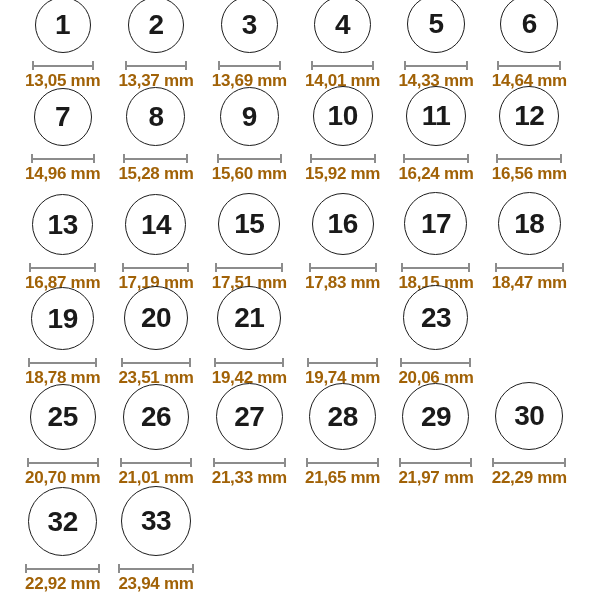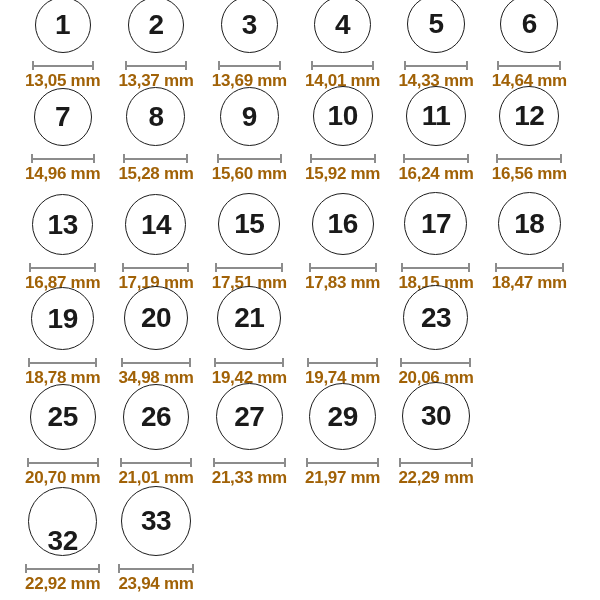--- a/index.html
+++ b/index.html
@@ -260,21 +260,21 @@
         </div>
         <div class="mm-label">18,78 mm</div>
       </div>
       <div class="cell">
         <div class="ring-circle" style="width: 64px; height: 64px;">
           <span class="ring-number">20</span>
         </div>
         <div class="mline" style="width: 70px;">
           <div class="bar"></div>
         </div>
-        <div class="mm-label">34,98 mm</div>
+        <div class="mm-label">23,51 mm</div>
       </div>
       <div class="cell">
         <div class="ring-circle" style="width: 64px; height: 64px;">
           <span class="ring-number">21</span>
         </div>
         <div class="mline" style="width: 70px;">
           <div class="bar"></div>
         </div>
         <div class="mm-label">19,42 mm</div>
       </div>
@@ -317,40 +317,49 @@
         <div class="ring-circle" style="width: 67px; height: 67px;">
           <span class="ring-number">27</span>
         </div>
         <div class="mline" style="width: 73px;">
           <div class="bar"></div>
         </div>
         <div class="mm-label">21,33 mm</div>
       </div>
       <div class="cell">
         <div class="ring-circle" style="width: 67px; height: 67px;">
+          <span class="ring-number">28</span>
+        </div>
+        <div class="mline" style="width: 73px;">
+          <div class="bar"></div>
+        </div>
+        <div class="mm-label">21,65 mm</div>
+      </div>
+      <div class="cell">
+        <div class="ring-circle" style="width: 67px; height: 67px;">
           <span class="ring-number">29</span>
         </div>
         <div class="mline" style="width: 73px;">
           <div class="bar"></div>
         </div>
         <div class="mm-label">21,97 mm</div>
       </div>
       <div class="cell">
         <div class="ring-circle" style="width: 68px; height: 68px;">
           <span class="ring-number">30</span>
         </div>
         <div class="mline" style="width: 74px;">
           <div class="bar"></div>
         </div>
         <div class="mm-label">22,29 mm</div>
       </div>
     </div>
     <div class="row" style="height: 106px;">
       <div class="cell">
-        <div class="ring-circle" style="width: 69px; height: 69px; align-items: flex-end;">
+        <div class="ring-circle" style="width: 69px; height: 69px;">
           <span class="ring-number">32</span>
         </div>
         <div class="mline" style="width: 75px;">
           <div class="bar"></div>
         </div>
         <div class="mm-label">22,92 mm</div>
       </div>
       <div class="cell">
         <div class="ring-circle" style="width: 70px; height: 70px;">
           <span class="ring-number">33</span>

